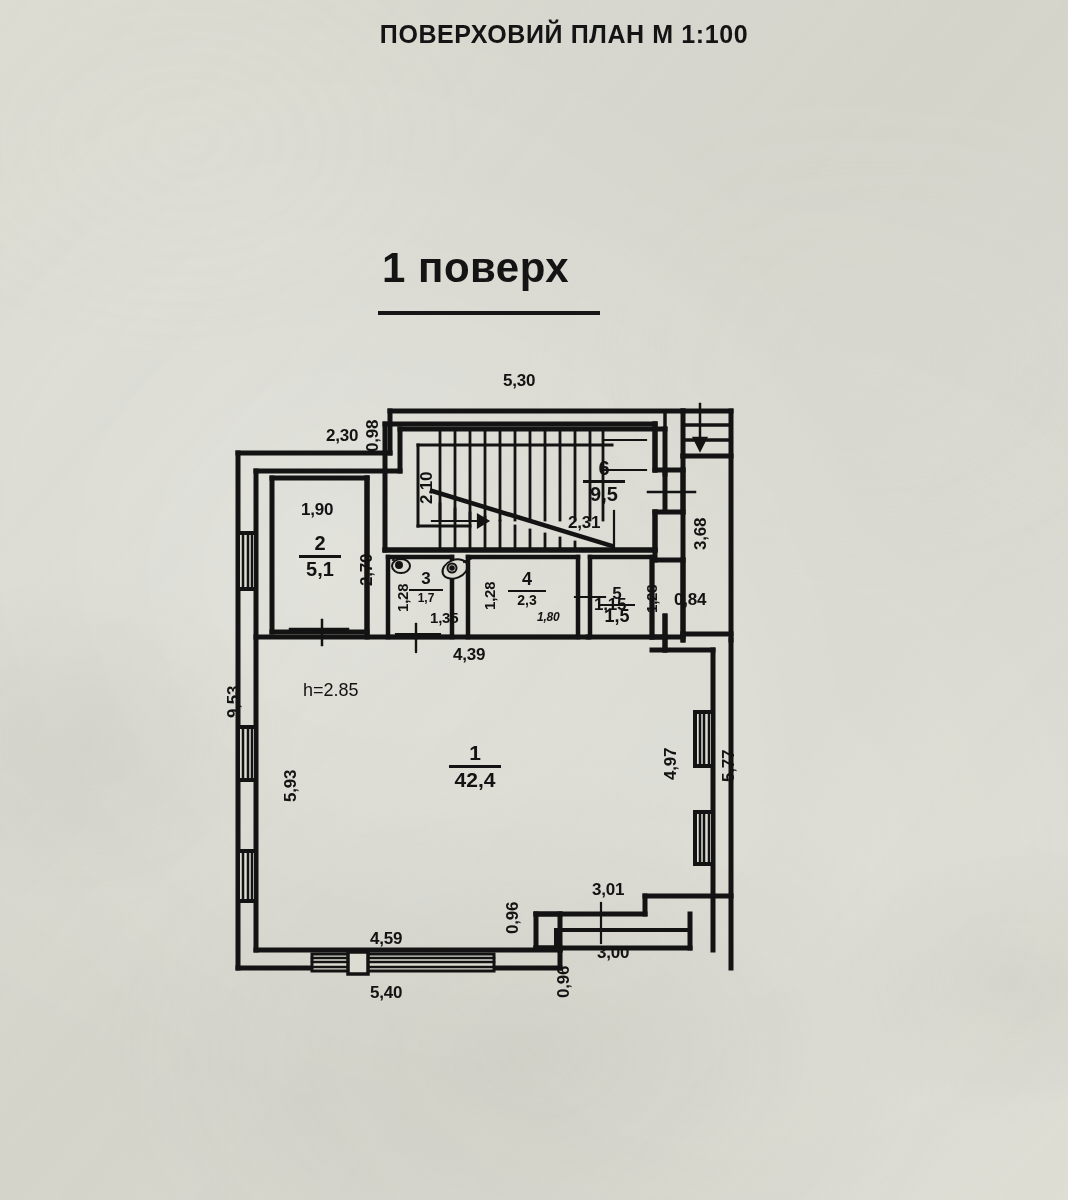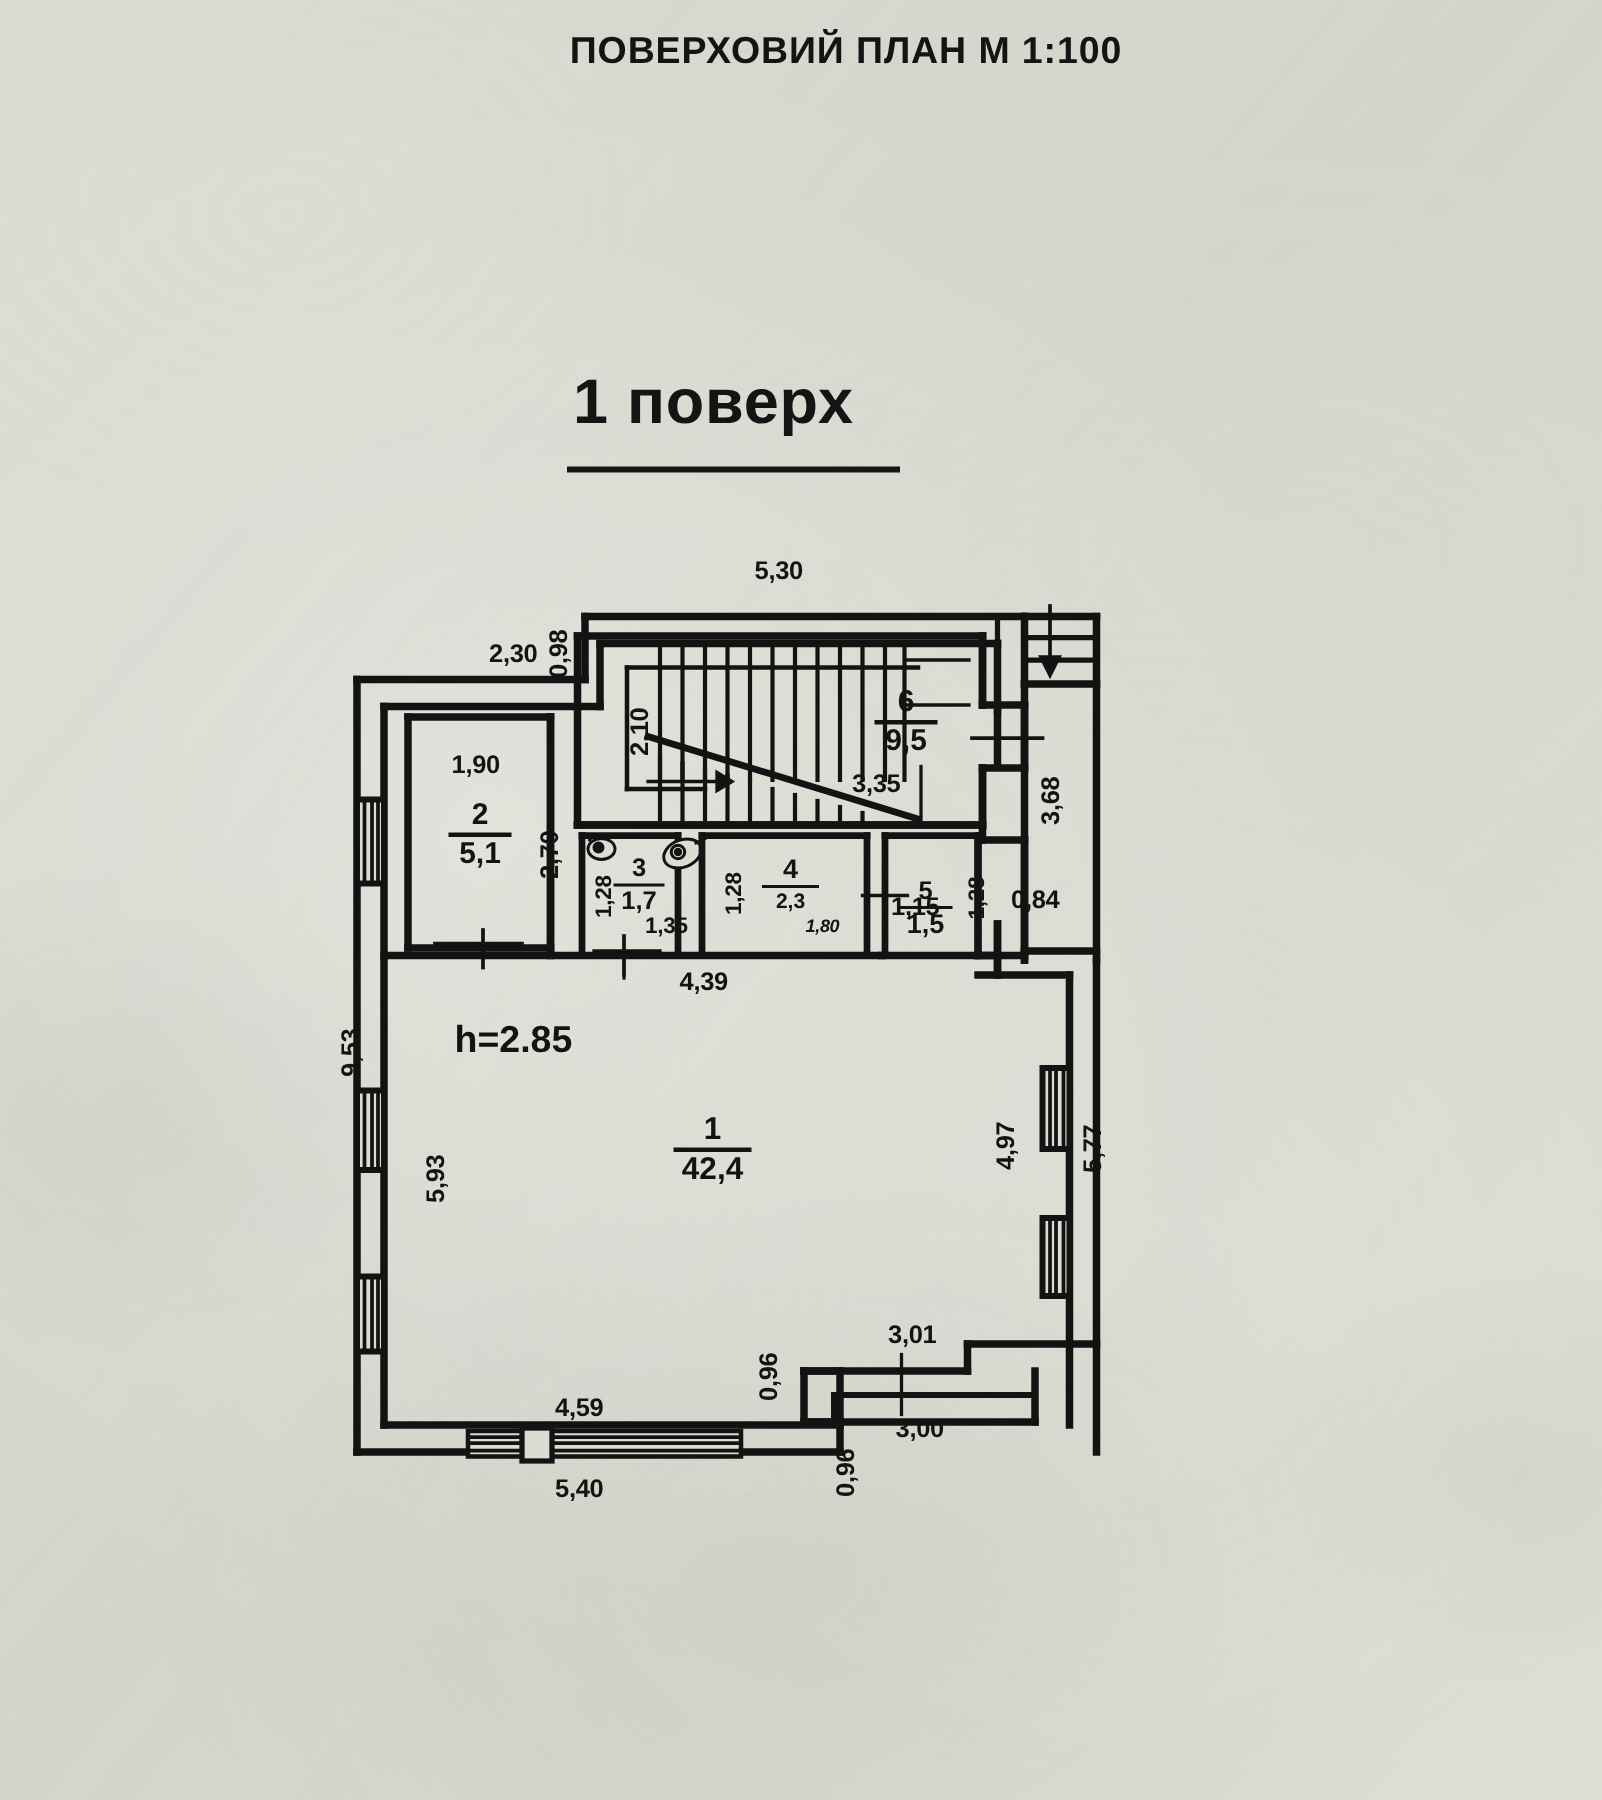--- a/index.html
+++ b/index.html
@@ -89,22 +89,22 @@
   .dim {
     font-size: 17px;
     font-weight: bold;
     letter-spacing: -0.2px;
   }
   .dim.vert {
     transform-origin: 0 0;
     transform: rotate(-90deg);
   }
   .htext {
-    font-size: 25px;
-    font-weight: bold;
+    font-size: 18px;
+    font-weight: normal;
   }
   .room-label {
     position: absolute;
     text-align: center;
     font-weight: bold;
     color: #131313;
   }
   .room-label .num {
     display: block;
     font-size: 20px;
@@ -397,21 +397,21 @@
 <div>
 
   <div class="dim" style="left:283px; top:427px;margin-left:43px;">2,30</div>
   <div class="dim vert" style="left:364px; top:452px;">0,98</div>
   <div class="dim" style="left:503px; top:372px;">5,30</div>
 
   <div class="dim" style="left:301px; top:501px;">1,90</div>
   <div class="dim vert" style="left:358px; top:586px;">2,70</div>
 
   <div class="dim vert" style="left:418px; top:504px;">2,10</div>
-  <div class="dim" style="left:568px; top:514px;">3,35</div>
+  <div class="dim" style="left:568px; top:514px;">2,31</div>
 
   <div class="dim vert" style="left:692px; top:550px;">3,68</div>
   <div class="dim" style="left:674px; top:591px;">0,84</div>
 
   <div class="dim vert" style="left:395px; top:612px; font-size:15px;">1,28</div>
   <div class="dim" style="left:430px; top:610px; font-size:15px;">1,35</div>
 
   <div class="dim vert" style="left:482px; top:610px; font-size:15px;">1,28</div>
   <div class="dim" style="left:537px; top:611px; font-size:12px;font-style:italic;">1,80</div>
 
@@ -448,21 +448,21 @@
 
   <div class="room-label" id="lbl-room-2" style="left:293px; top:533px; width:54px;">
     <span class="num">2</span>
     <span class="bar" style="width:42px;"></span>
     <span class="area">5,1</span>
   </div>
 
   <div class="room-label" id="lbl-room-3" style="left:405px; top:570px; width:42px; font-size:16px;">
     <span class="num" style="font-size:17px;">3</span>
     <span class="bar" style="width:34px;"></span>
-    <span class="area" style="font-size:17px;">1,7</span>
+    <span class="area" style="font-size:12px;">1,7</span>
   </div>
 
   <div class="room-label" id="lbl-room-4" style="left:503px; top:570px; width:48px;">
     <span class="num" style="font-size:18px;">4</span>
     <span class="bar" style="width:38px;"></span>
     <span class="area" style="font-size:14px;">2,3</span>
   </div>
 
   <div class="room-label" id="lbl-room-5" style="left:595px; top:585px; width:44px;">
     <span class="num" style="font-size:17px;">5</span>

